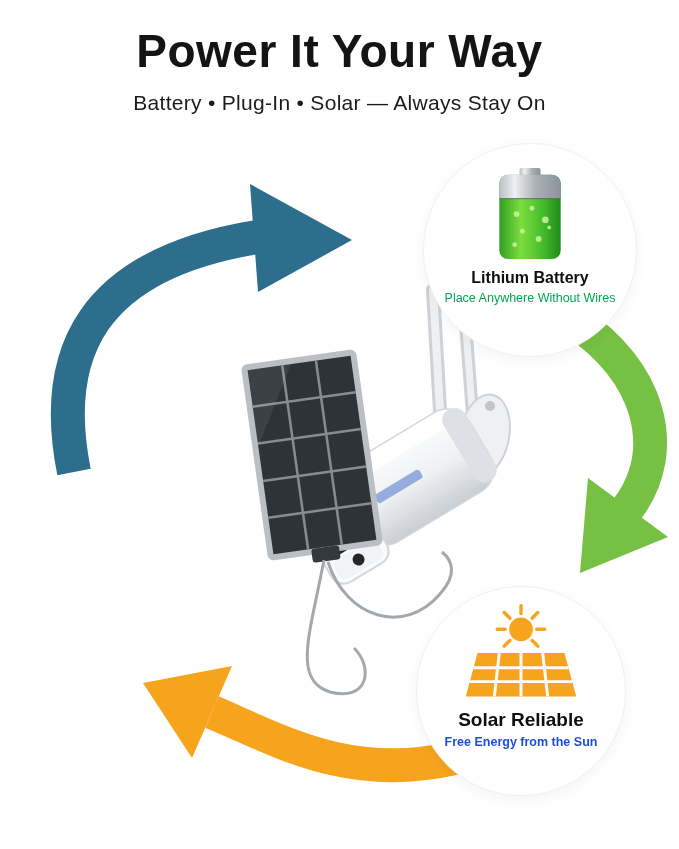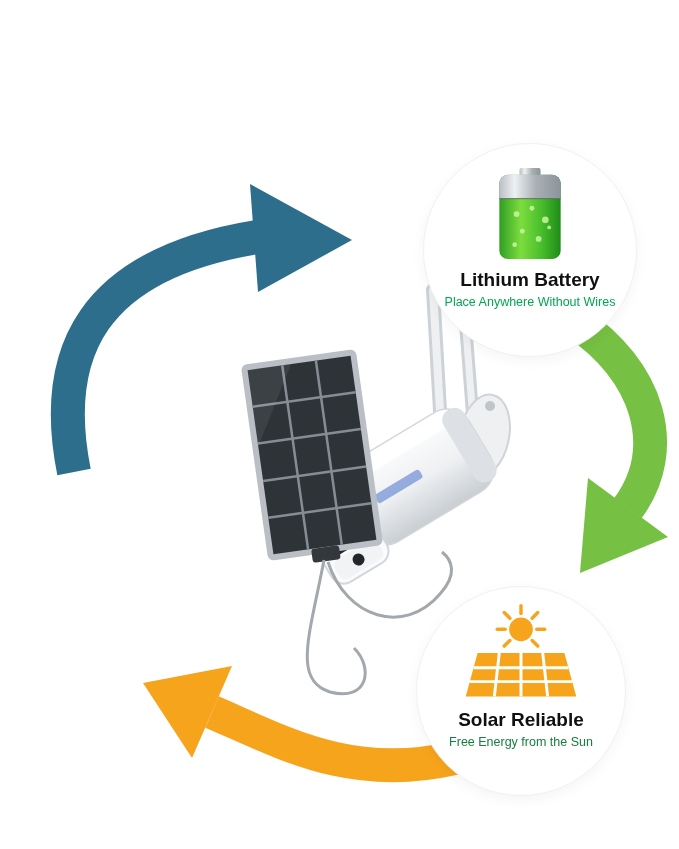--- a/index.html
+++ b/index.html
@@ -14,40 +14,44 @@
   svg.arrows { position:absolute; left:0; top:0; z-index:1; }
   svg.product { position:absolute; left:200px; top:268px; z-index:2; }
 
   .circle { position:absolute; background:#ffffff; border:1px solid #f0f1f2;
             border-radius:50%; box-shadow:0 4px 14px rgba(0,0,0,.045);
             display:flex; flex-direction:column; align-items:center; text-align:center; z-index:3; }
   .circle .ic { flex:0 0 auto; }
   .ft { font-weight:700; color:#101010; }
   .fs { font-weight:500; }
   .accent-green  { color:#00a651; }
-  .accent-orange { color:#15803d; }
+  .accent-orange { color:#1d4ed8;font-weight:bold; }
   .dark-sub { color:#1c1c1c; }
 
   .c-battery { left:423px; top:143px; width:214px; height:214px; padding-top:24px; }
-  .c-battery .ft { margin-top:9px;  font-size:19px; }
+  .c-battery .ft { margin-top:9px;  font-size:16px; }
   .c-battery .fs { margin-top:4px;  font-size:12.5px; }
 
   .c-direct  { left:12px;  top:374px; width:212px; height:212px; padding-top:30px; }
   .c-direct .ft { margin-top:12px; font-size:20px; }
   .c-direct .fs { margin-top:5px;  font-size:14px; }
 
   .c-solar   { left:416px; top:586px; width:210px; height:210px; padding-top:16px; }
   .c-solar .ft { margin-top:6px; font-size:19px; }
   .c-solar .fs { margin-top:4px; font-size:12.5px; }
 </style>
 </head>
 <body>
 
 <div class="stage">
 
+  <div class="header">
+    <div class="title">Power It Your Way</div>
+    <div class="subtitle">Battery • Plug-In • Solar — Always Stay On</div>
+  </div>
 
   <svg class="arrows" width="679" height="849" viewBox="0 0 679 849">
     <g>
       <path d="M 74 472 C 50 352, 92 264, 257 237" fill="none" stroke-width="34" stroke="#2d6e8c"></path>
       <polygon points="352,240 250,184 258,292" fill="#2d6e8c"></polygon>
     </g>
     <g>
       <path d="M 575 322 C 648 370, 672 448, 628 508" fill="none" stroke-width="34" stroke="#76c043"></path>
       <polygon points="580,573 668,537 588,478" fill="#76c043"></polygon>
     </g>

